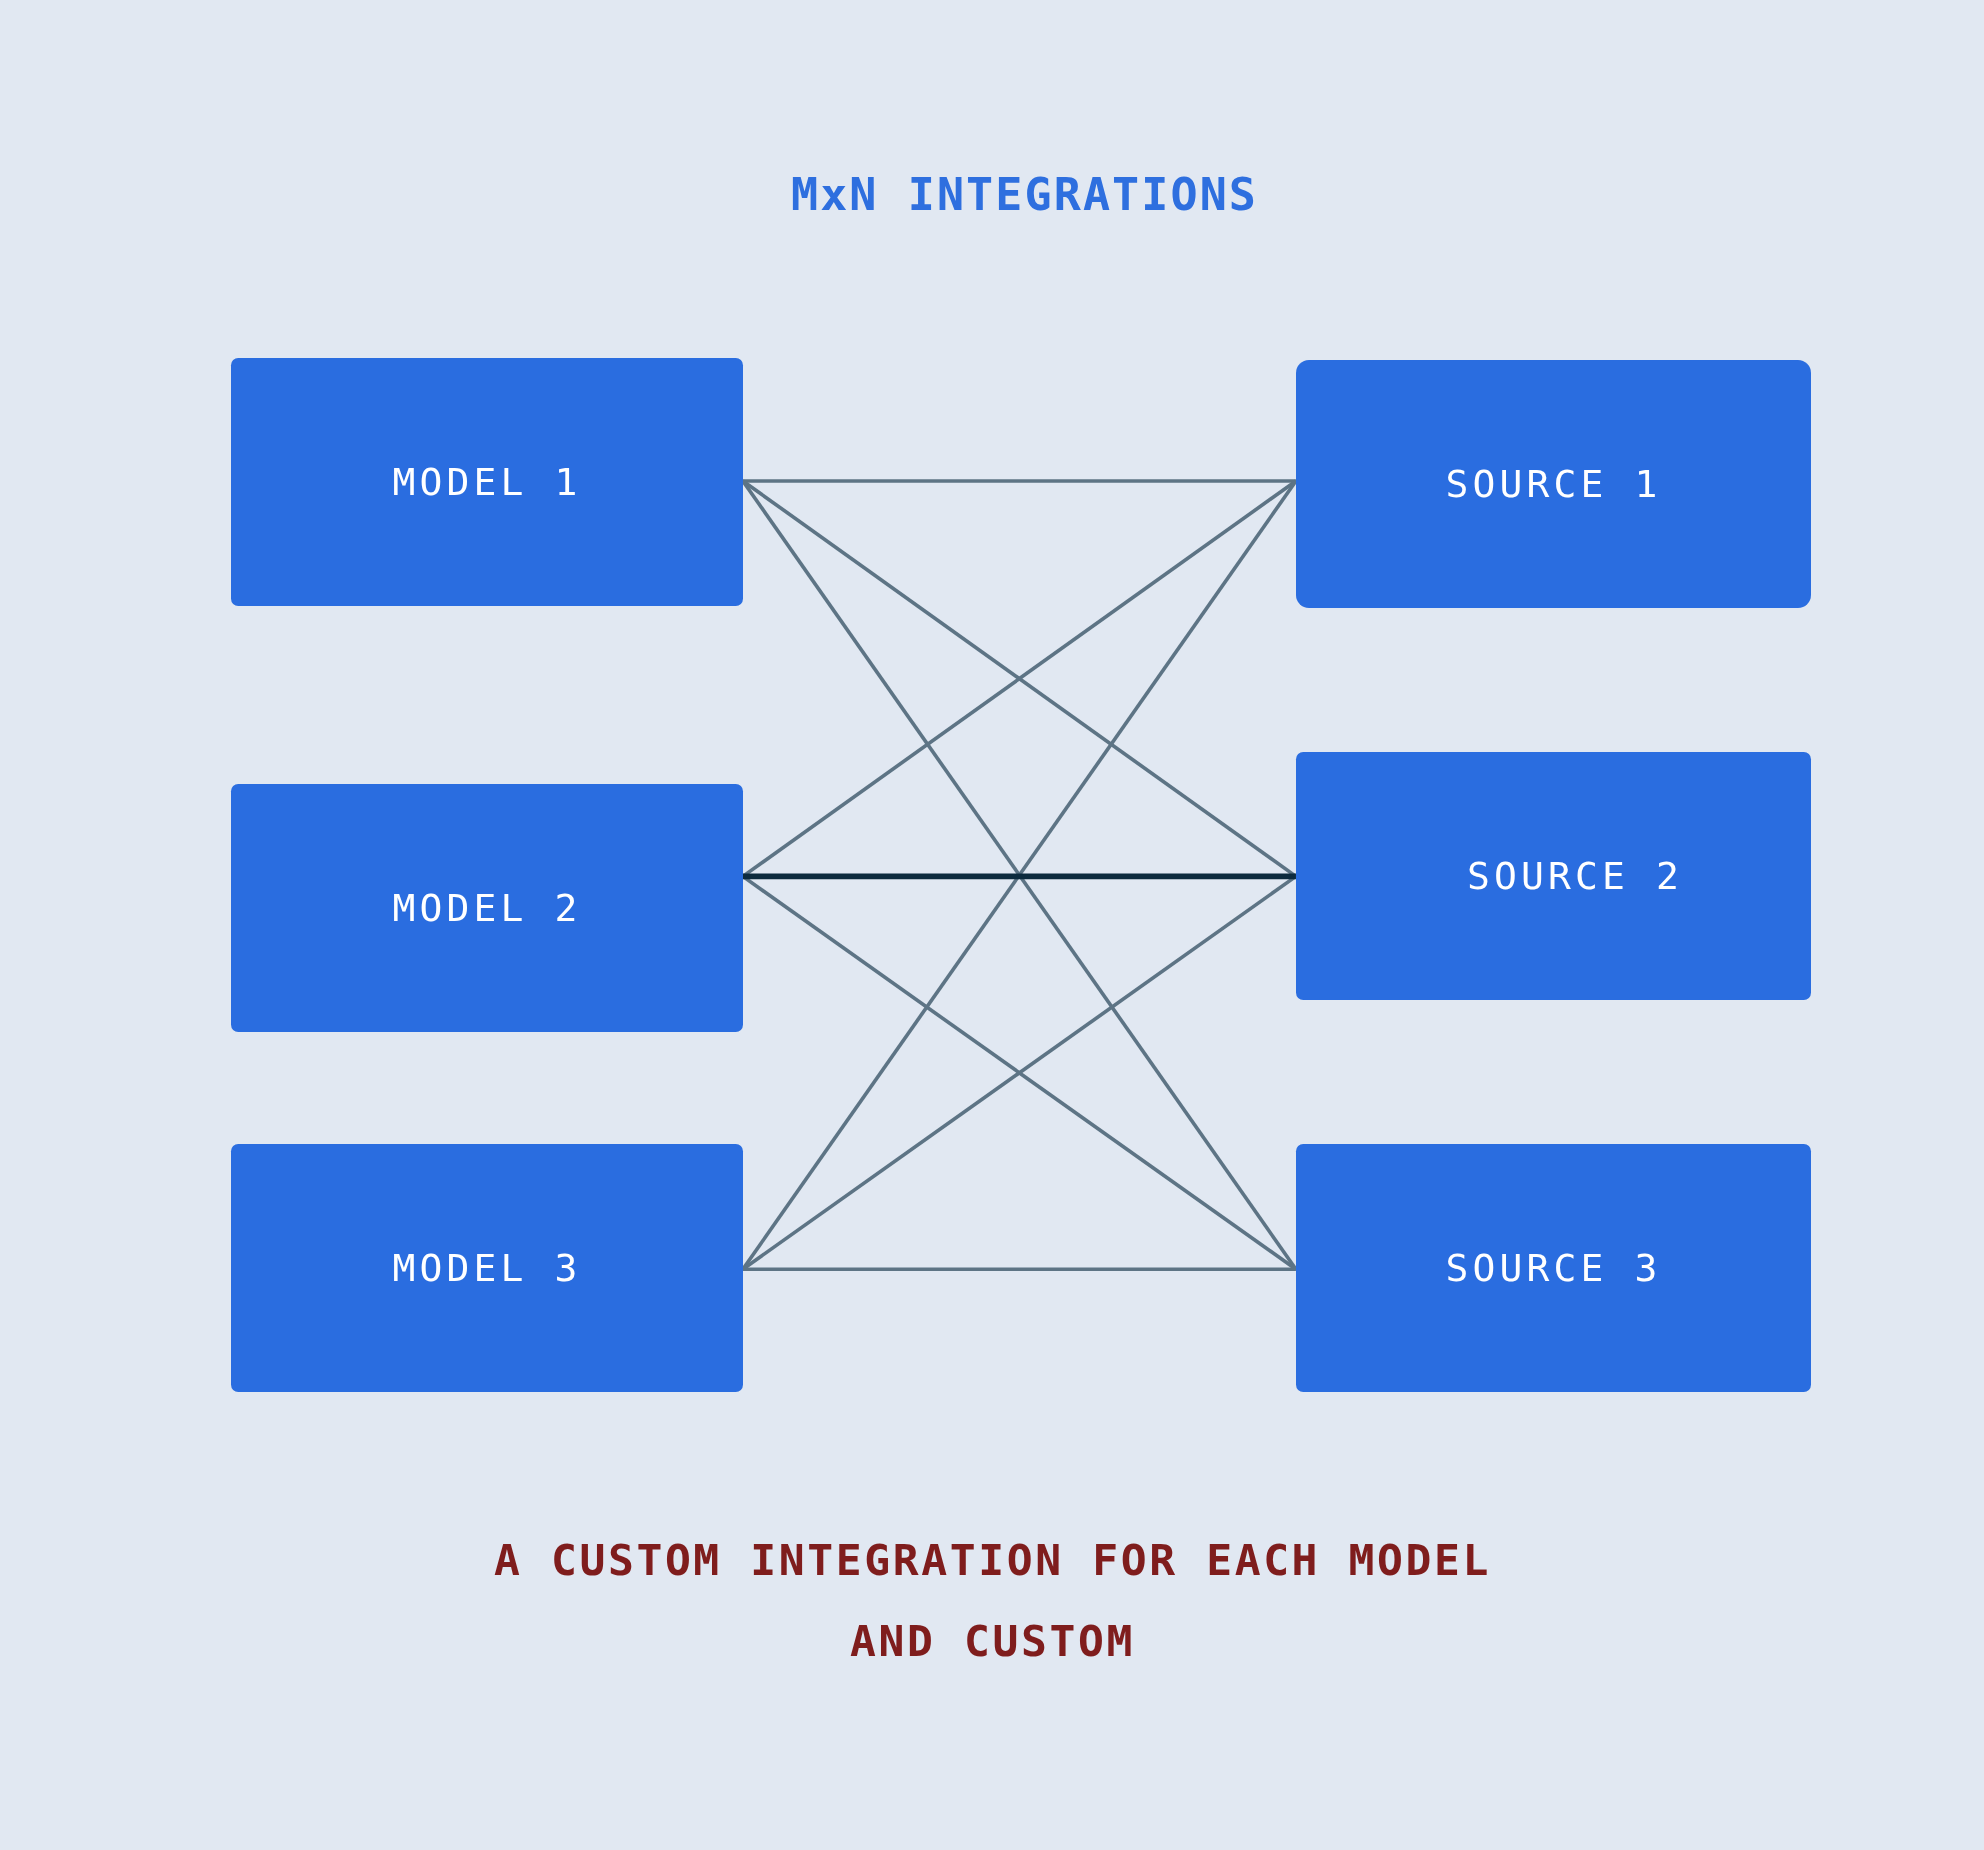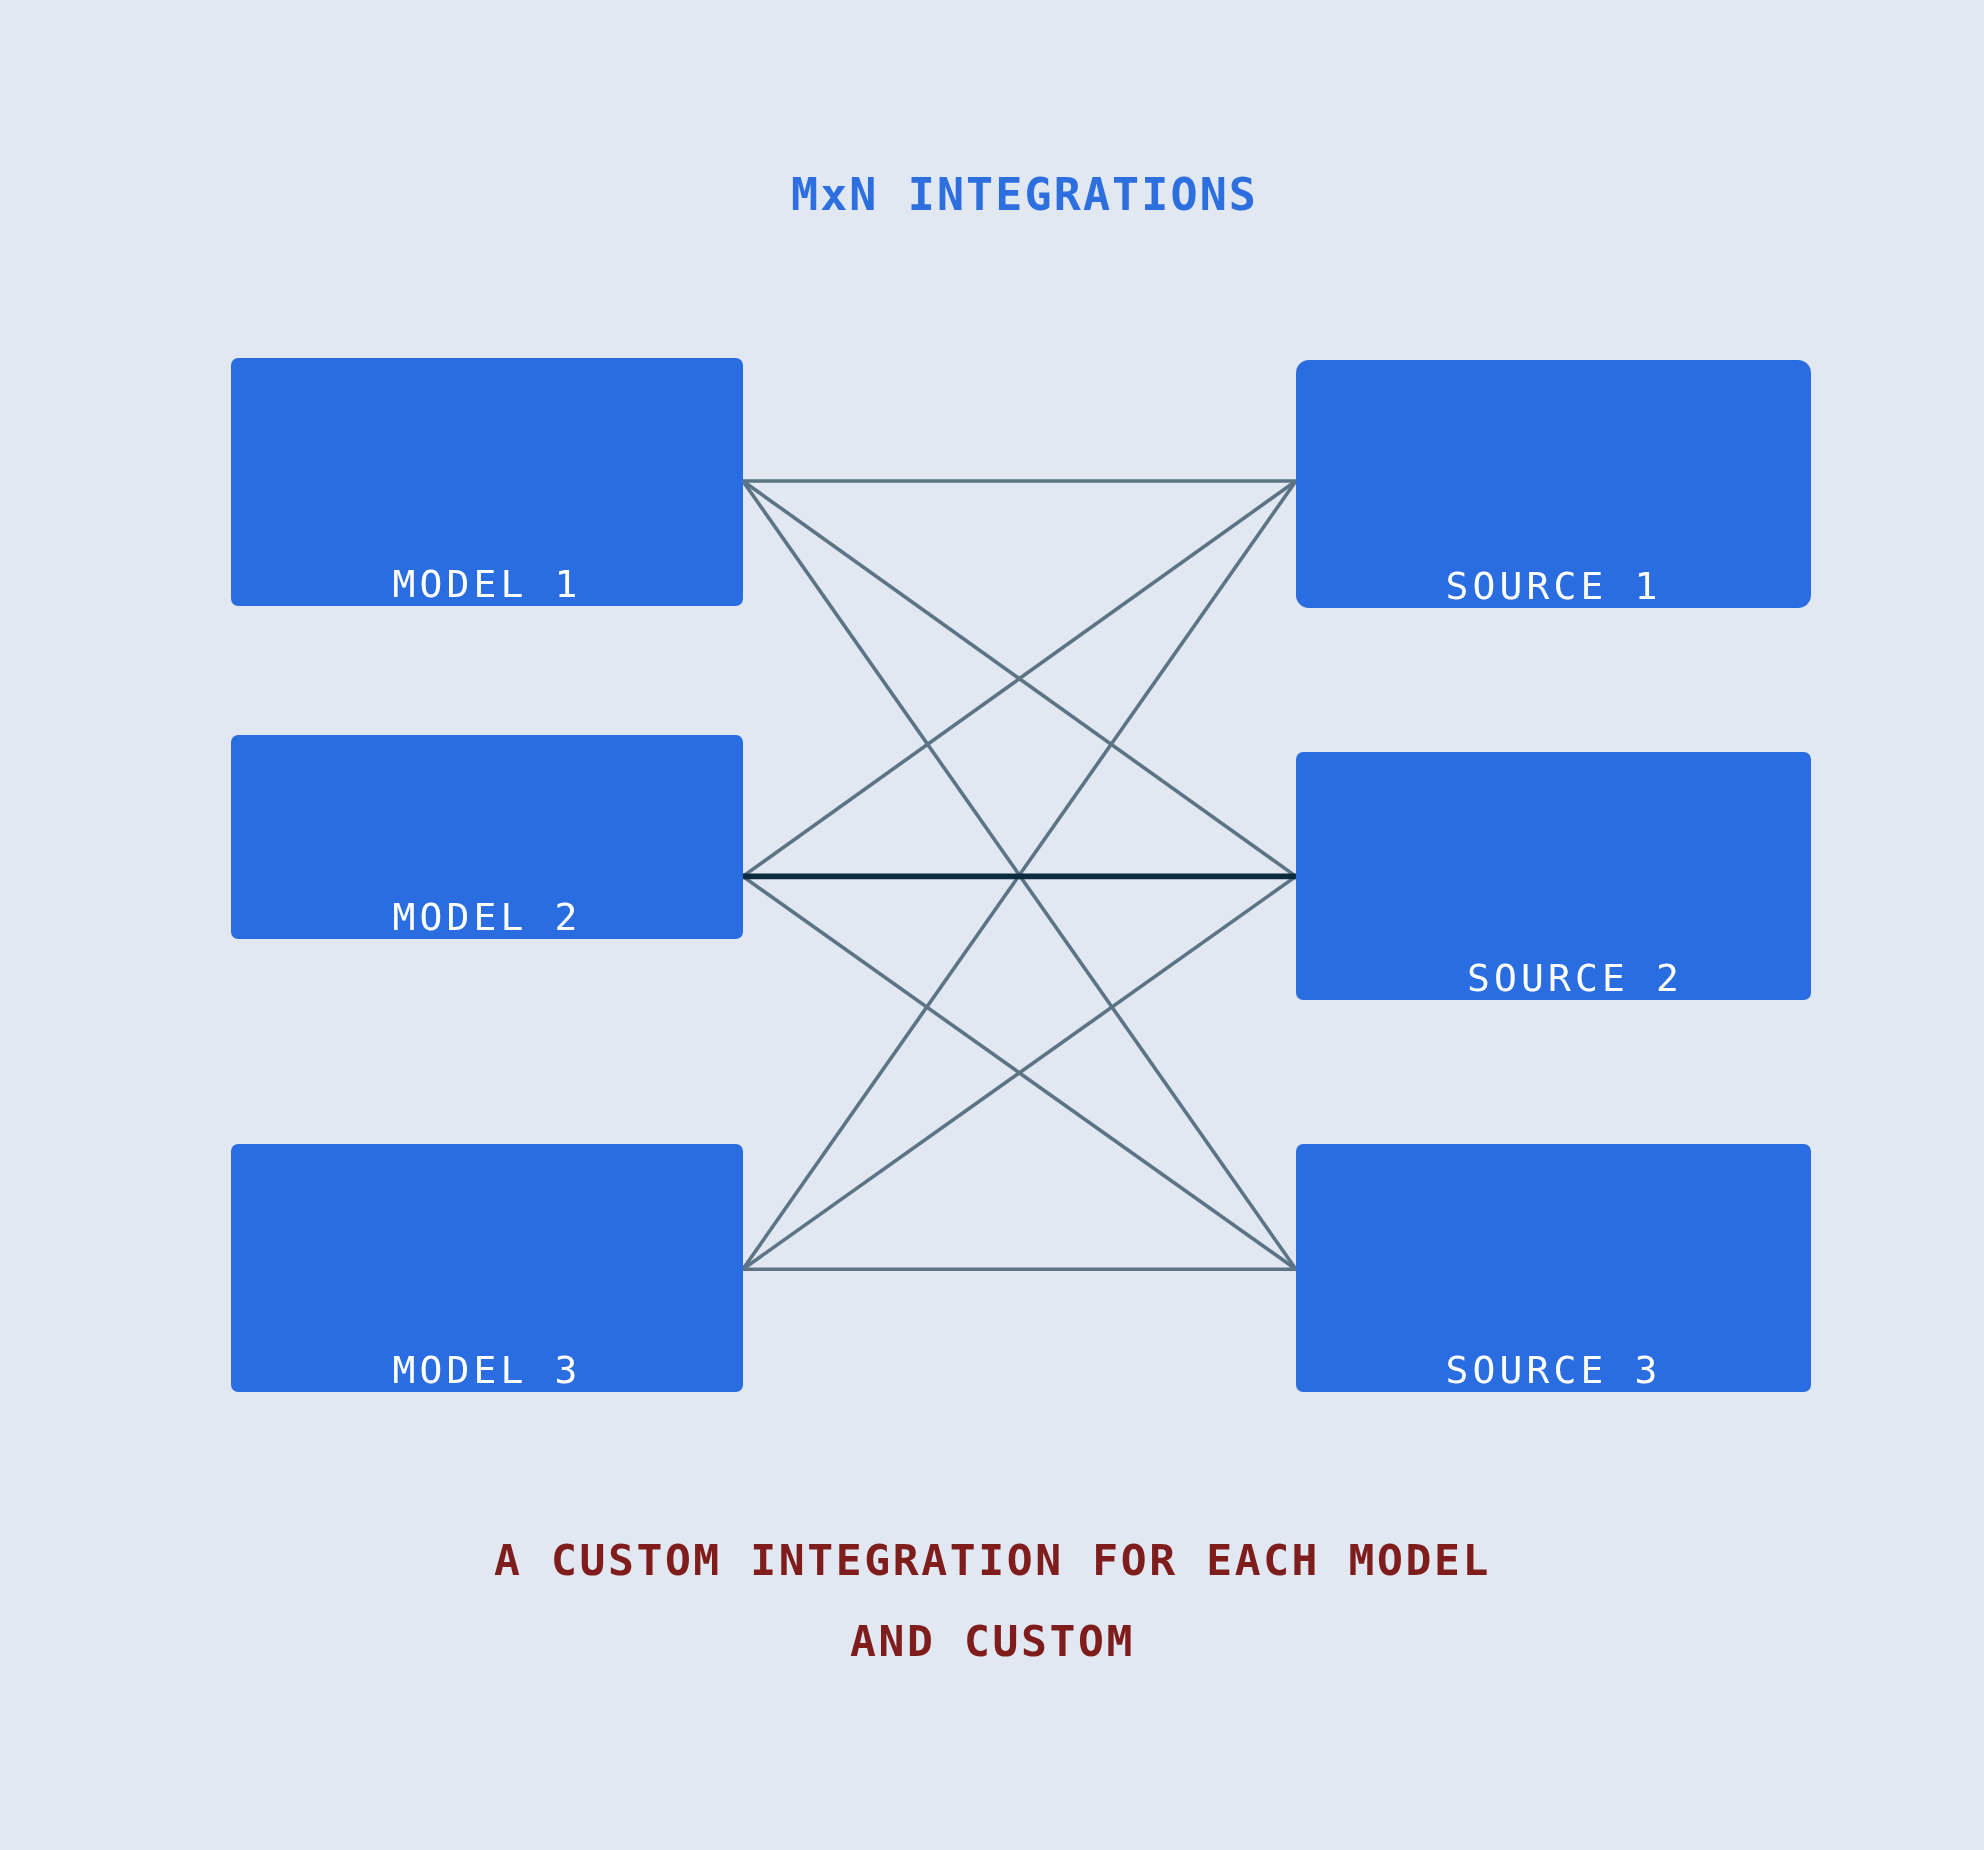--- a/index.html
+++ b/index.html
@@ -48,37 +48,37 @@
     pointer-events: none;
   }
 
   
   .node-box {
     position: absolute;
     box-sizing: border-box;
     background: #2a6de0;
     border-radius: 7.2px;
     display: flex;
-    align-items: flex-end;
+    align-items: center;
     justify-content: center;
   }
   .node-label {
     font-family: "DejaVu Sans Mono", monospace;
     font-weight: normal;
     font-size: 38px;
     letter-spacing: 4.1px;
     color: #ffffff;
     white-space: nowrap;
     text-align: center;
   }
 
   
   .model-box { left: 231px; width: 512px; }
   #node-model-1 { top: 358px;  height: 248px; }
-  #node-model-2 { top: 735px; height: 204px; }
+  #node-model-2 { top: 784px; height: 248px; }
   #node-model-3 { top: 1144px; height: 248px; }
 
   
   .source-box { left: 1296px; width: 515px; }
   #node-source-1 { top: 360px;  height: 248px; border-radius: 13px; }
   #node-source-2 { top: 752px; height: 248px; padding-left: 43px; }
   #node-source-3 { top: 1144px; height: 248px; }
 
   
   #diagram-caption {

